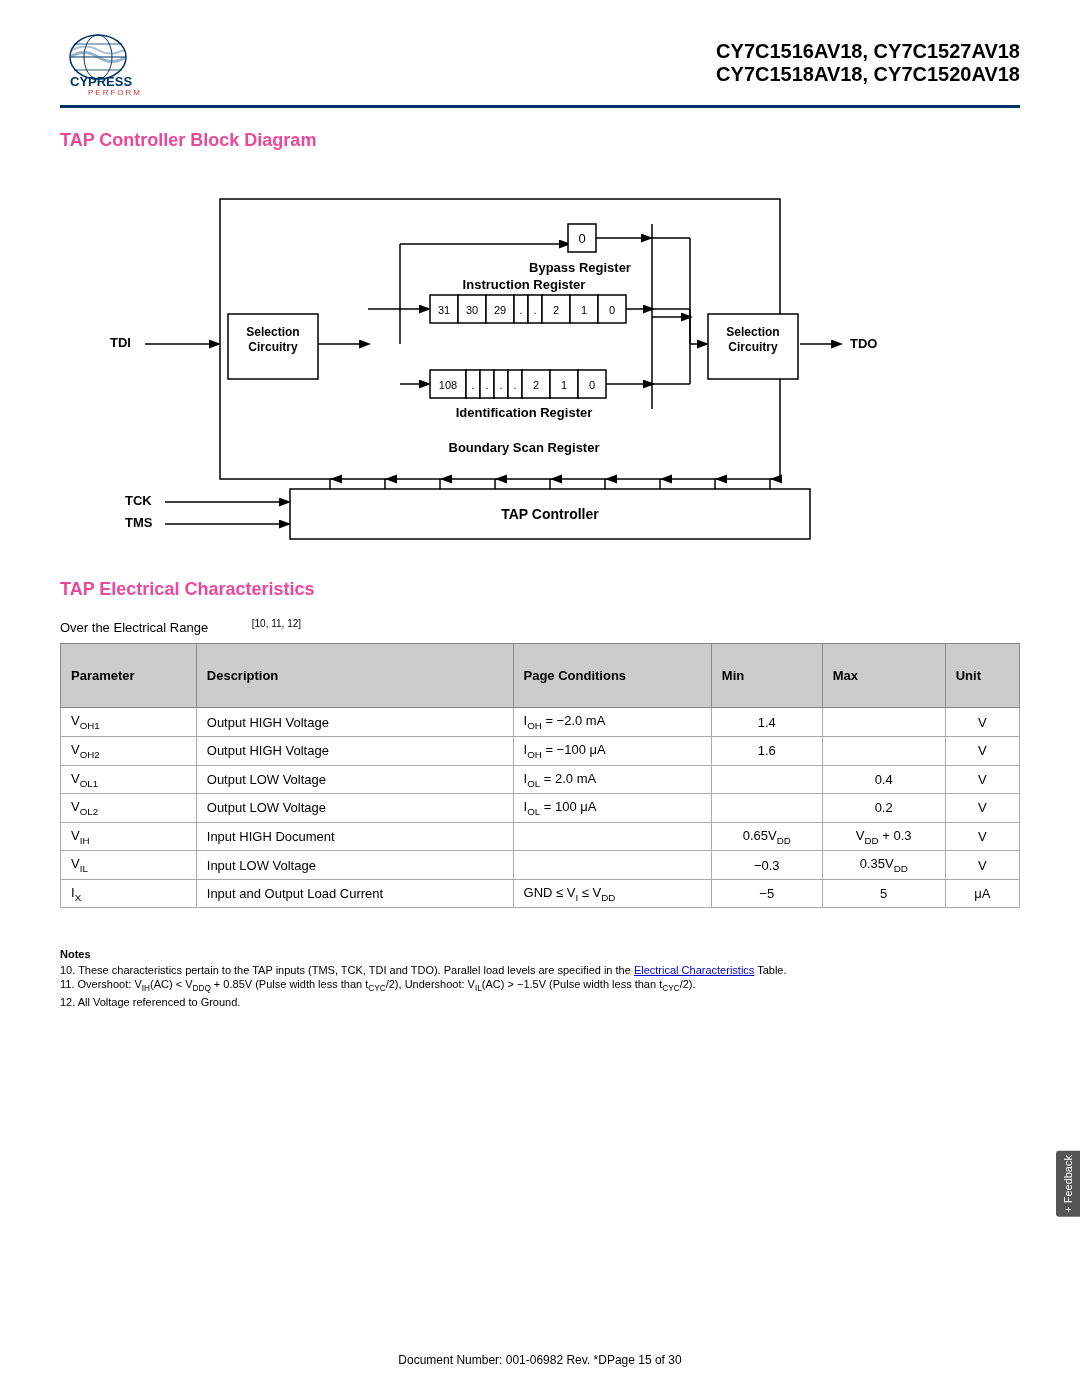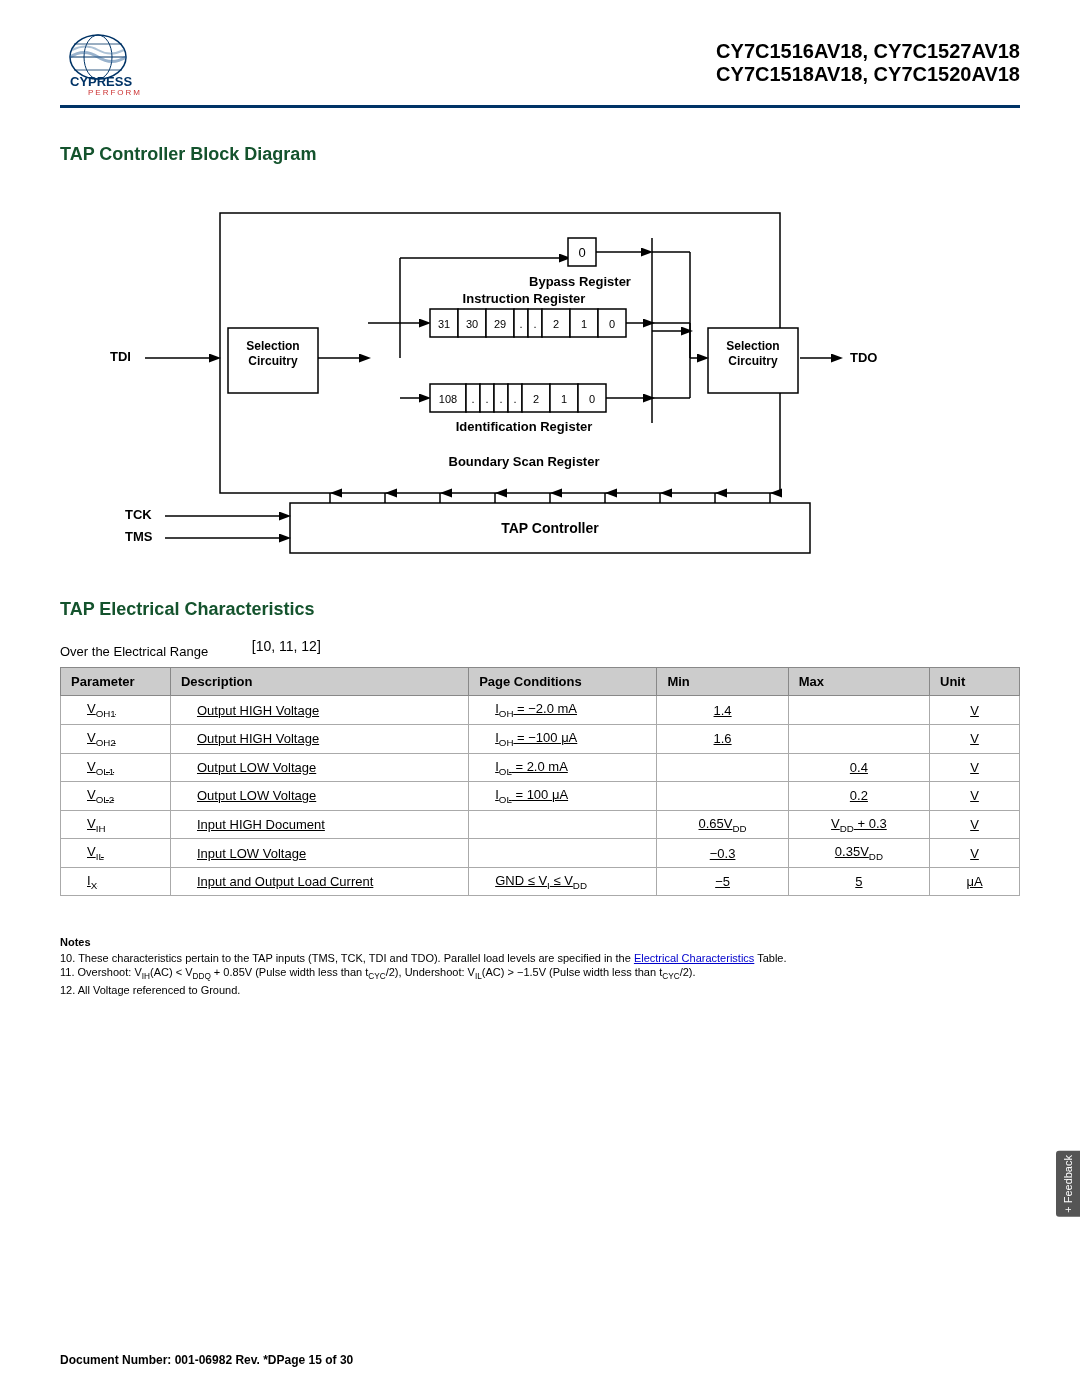--- a/index.html
+++ b/index.html
@@ -44,23 +44,23 @@
       font-weight: bold;
       color: #000;
       display: block;
       text-align: right;
     }
 
     
     .section-title {
       font-size: 18px;
       font-weight: bold;
-      margin-top: 36px;
+      margin-top: 22px;
       margin-bottom: 18px;
-      color: #14532d;
+      color: #ec4899;
     }
 
     
     .diagram-container {
       width: 100%;
       display: flex;
       justify-content: center;
       margin-bottom: 30px;
     }
     .diagram-svg {
@@ -71,43 +71,42 @@
     
     .table-section {
       margin-top: 10px;
     }
     .table-subtitle {
       font-size: 13px;
       margin-bottom: 8px;
       color: #000;
     }
     .table-subtitle sup {
-      font-size: 14px;
+      font-size: 10px;
       padding-left: 40px;
     }
     table.elec-table {
       width: 100%;
       border-collapse: collapse;
       font-size: 13px;
     }
     table.elec-table th {
       background: #ccc;
       border: 1px solid #888;
-      padding: 6px 10px;
+      padding: 24px 10px;
       font-weight: bold;
       text-align: left;
     }
     table.elec-table th.center {
       text-align: left;
     }
     table.elec-table td {
       border: 1px solid #aaa;
-      padding: 5px 26px;
+      padding: 5px 10px;
       vertical-align: middle;
-      text-decoration: underline;
     }
     table.elec-table td.center {
       text-align: center;
     }
     sub, sup {
       font-size: 0.75em;
     }
 
     
     .notes-section {
@@ -127,23 +126,22 @@
       text-decoration: underline;
     }
 
     
     .footer {
       position: absolute;
       bottom: 30px;
       left: 60px;
       right: 60px;
       display: flex;
-      justify-content: flex-start;
+      justify-content: center;
       font-size: 12px;
-      font-weight: bold;
     }
 
     
     .feedback-btn {
       position: absolute;
       right: 0;
       bottom: 180px;
       background: #555;
       color: #fff;
       font-size: 11px;

